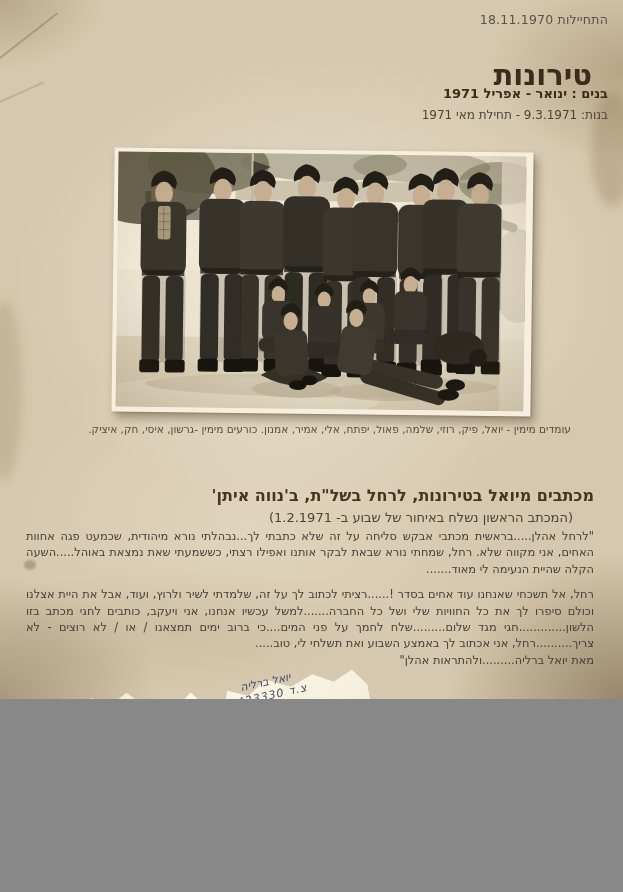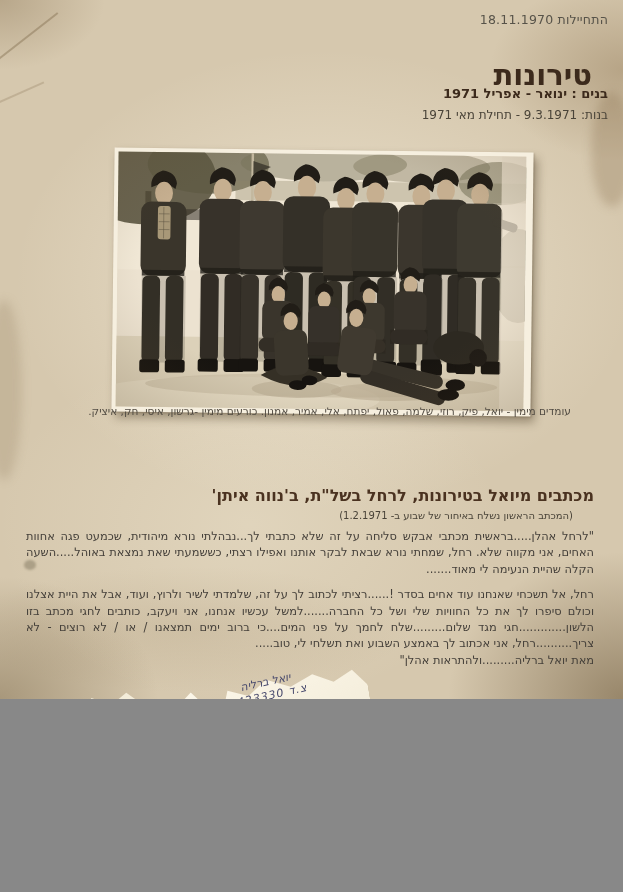--- a/index.html
+++ b/index.html
@@ -25,25 +25,25 @@
   .subtitle2{position:absolute;top:108px;right:15px;font-size:12px;color:#494338;}
 
   .photo-frame{
     position:absolute;top:150px;left:113px;width:419px;height:264px;
     background:#f6efdf;padding:4px 7px 5px 4px;box-sizing:border-box;
     transform:rotate(.7deg);
     box-shadow:4px 6px 10px rgba(66,50,28,.40), 1px 1px 2px rgba(66,50,28,.25);
   }
   .photo-frame svg{display:block;width:100%;height:100%;}
 
-  .photo-caption{position:absolute;top:404px;right:52px;text-align:left;font-size:10.6px;line-height:15.5px;color:#524c43;}
+  .photo-caption{position:absolute;top:422px;right:52px;text-align:left;font-size:10.6px;line-height:15.5px;color:#524c43;}
   .photo-caption div{white-space:nowrap;}
 
   .section-heading{position:absolute;top:486px;right:29px;font-size:16px;font-weight:bold;color:#4a3220;white-space:nowrap;}
-  .section-sub{position:absolute;top:510px;right:50px;font-size:10px;color:#494338;}
+  .section-sub{position:absolute;top:510px;right:50px;font-size:13px;color:#494338;}
 
   .letter-body{position:absolute;top:528px;right:29px;left:26px;font-size:11.4px;line-height:16.3px;color:#45403a;text-align:justify;}
   .letter-body p{margin:0 0 9.5px 0;}
   .letter-body p.tight{margin:0;}
 
   .envelope-wrap{position:absolute;top:688px;left:50px;width:332px;height:215px;transform:rotate(-9.5deg);transform-origin:45% 45%;}
   .envelope-body{
     position:absolute;inset:0;
     background:linear-gradient(160deg,#fbf6e8 20%,#efe7d2 70%,#e7dec7);
     clip-path:polygon(0% 22%,3% 12%,7% 17%,10% 5%,14% 13%,18% 7%,22% 12%,26% 3%,31% 9%,36% 4%,42% 8%,47% 2%,51% 10%,55% 16%,58% 4%,64% 8%,70% 2%,77% 7%,84% 3%,90% 8%,96% 4%,100% 12%,100% 100%,1% 100%);

